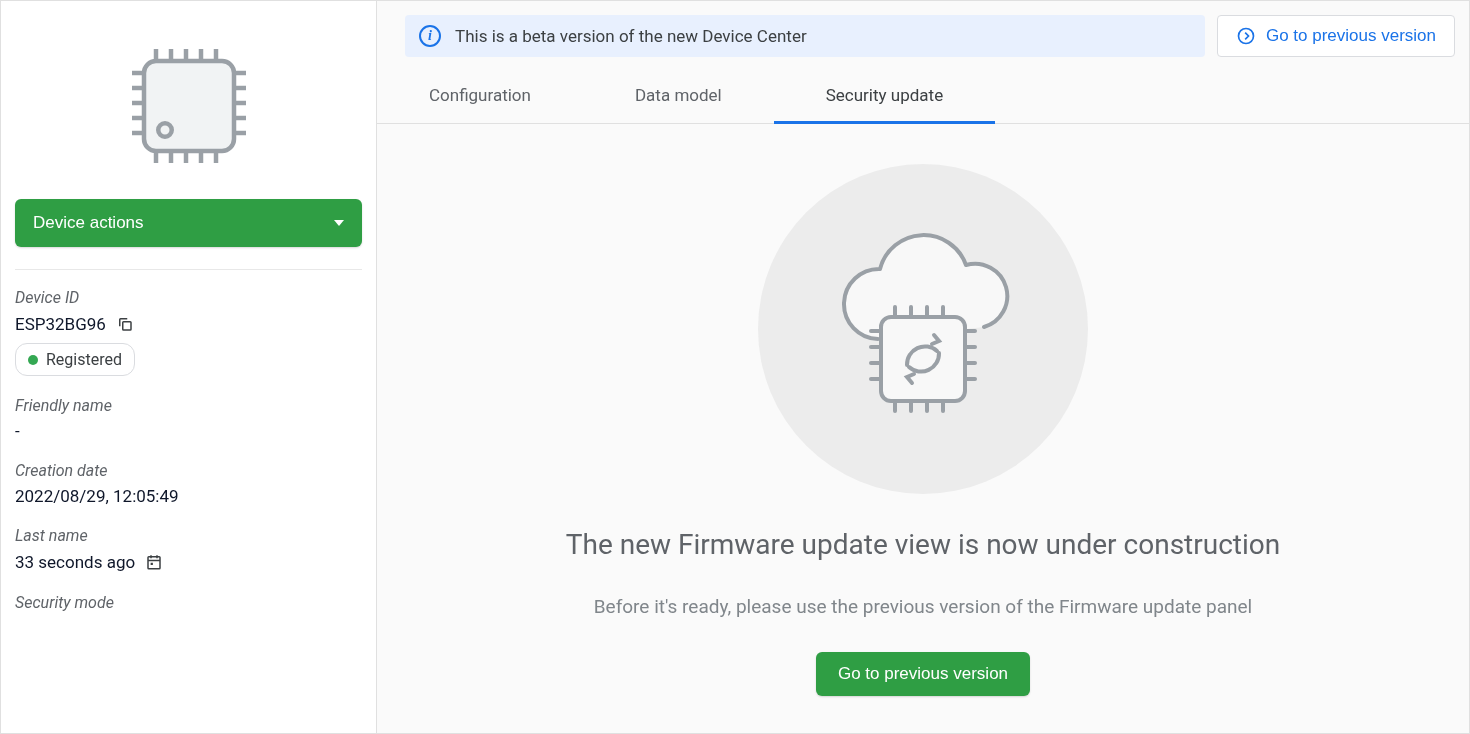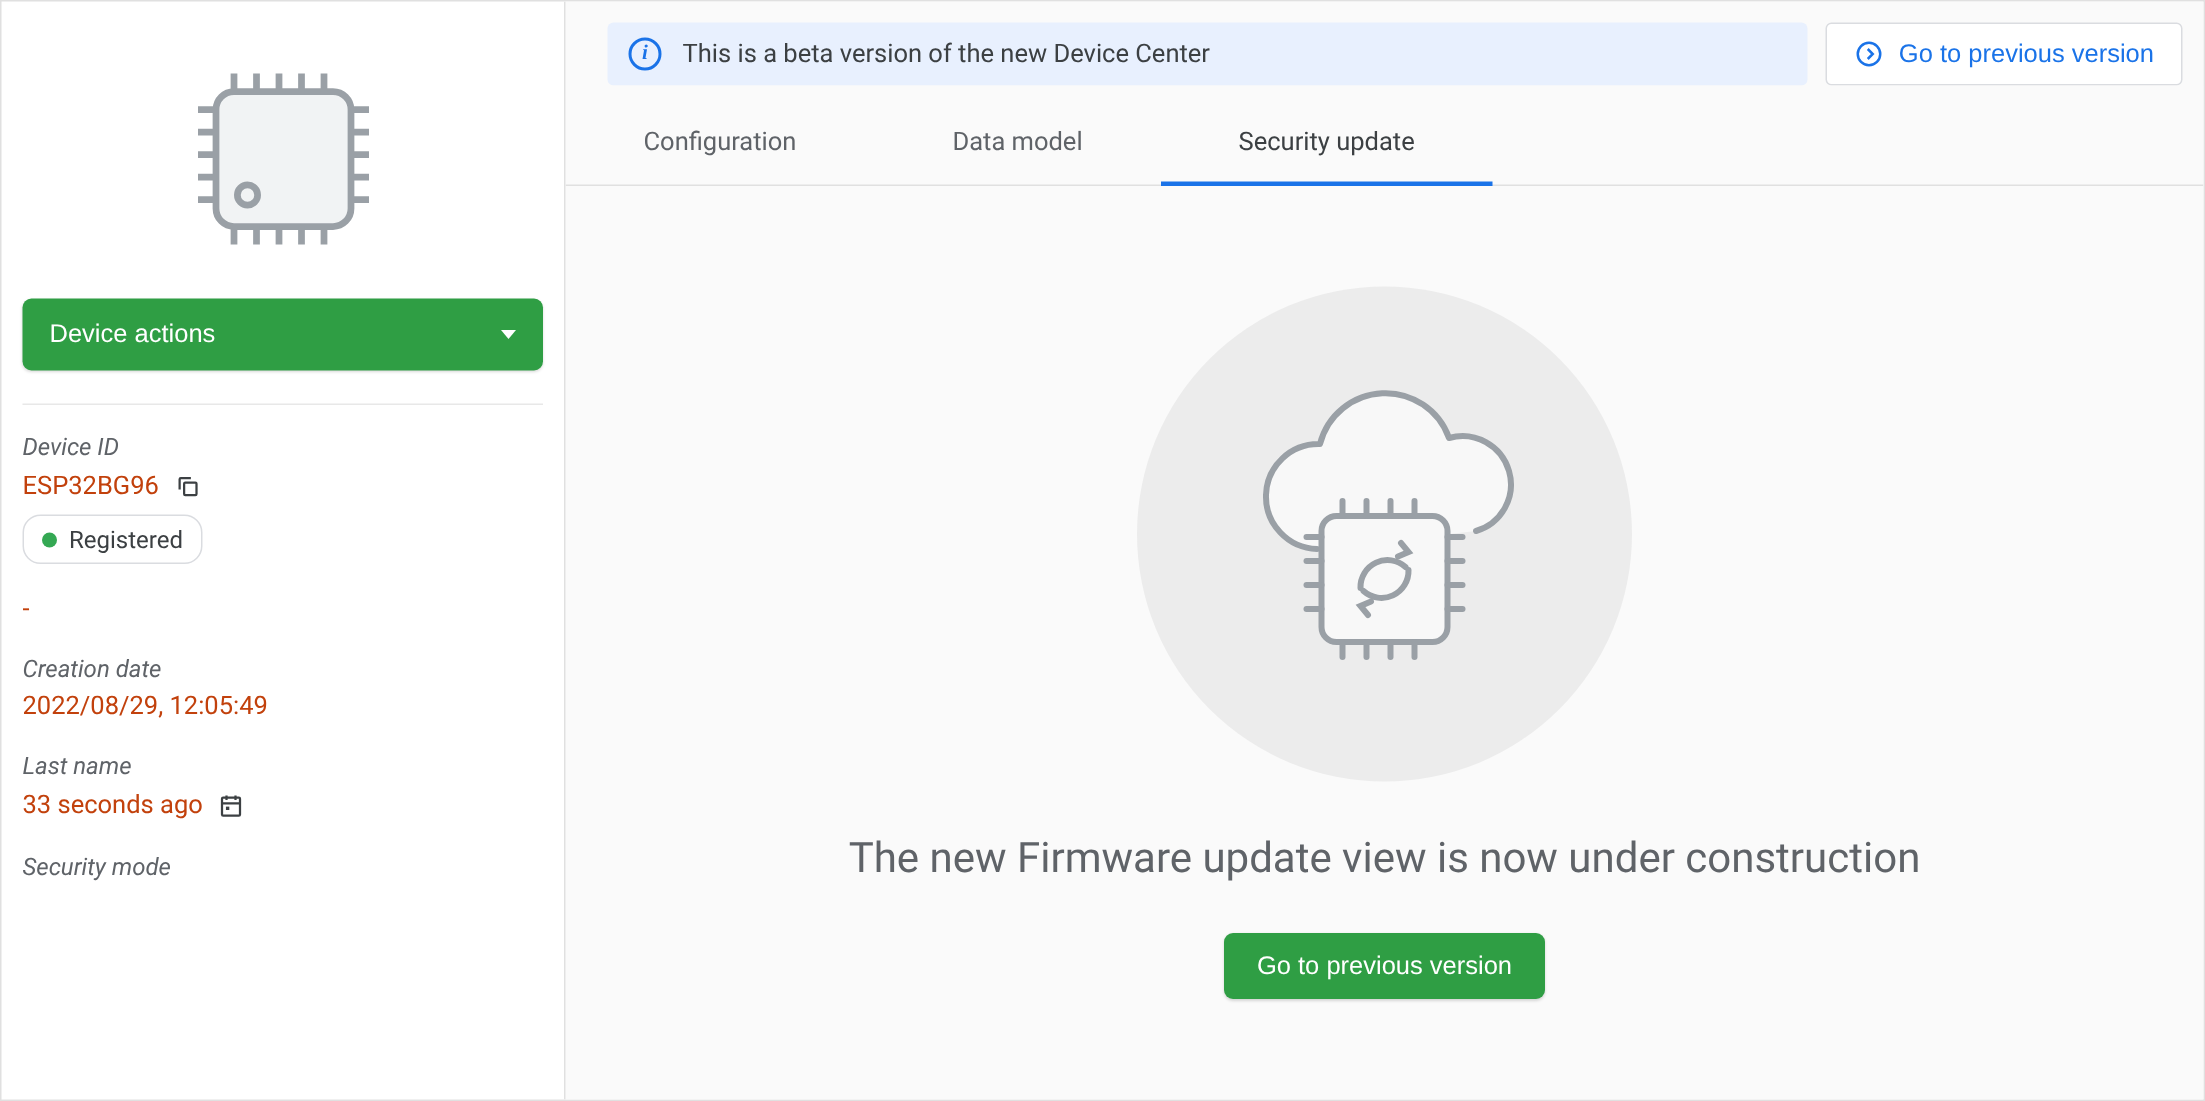--- a/index.html
+++ b/index.html
@@ -10,21 +10,21 @@
   .sidebar { width: 376px; border-right: 1px solid #e0e0e0; display: flex; flex-direction: column; overflow-y: auto; position: relative; }
   .sidebar-scroll { padding: 20px 14px 20px 14px; }
   .chip-wrap { display: flex; justify-content: center; padding: 10px 0 18px; }
   .device-actions-btn { width: 100%; background: #2f9e44; color: #fff; border: none; border-radius: 6px; padding: 14px 18px; display: flex; align-items: center; justify-content: space-between; font-size: 17px; font-weight: 500; cursor: pointer; box-shadow: 0 1px 2px rgba(0,0,0,.15); }
   .device-actions-btn .caret { border-left: 5px solid transparent; border-right: 5px solid transparent; border-top: 6px solid #fff; }
 
   .sidebar-divider { border: none; border-top: 1px solid #e8e8e8; margin: 22px 0 18px; }
 
   .field { margin-bottom: 20px; }
   .field-label { font-size: 16px; color: #5f6368; margin-bottom: 6px; font-style: italic; }
-  .field-value { font-size: 17px; color: #c2410c; display: flex; align-items: center; gap: 8px; }
+  .field-value { font-size: 17px; color: #0f172a; display: flex; align-items: center; gap: 8px; }
 
   .copy-btn { background: none; border: none; padding: 2px; cursor: pointer; display: inline-flex; }
   .calendar-btn { background: none; border: none; padding: 2px; cursor: pointer; display: inline-flex; }
 
   .status-chip { display: inline-flex; align-items: center; gap: 8px; border: 1px solid #dadce0; border-radius: 12px; padding: 6px 12px; font-size: 16px; color: #3c4043; margin-top: 8px; }
   .status-dot { width: 10px; height: 10px; border-radius: 50%; background: #34a853; }
 
   
   .sidebar::-webkit-scrollbar { width: 14px; }
   .sidebar::-webkit-scrollbar-thumb { background: #c1c1c1; }
@@ -108,20 +108,21 @@
             </svg>
           </button>
         </div>
         <div class="status-chip">
           <span class="status-dot"></span>
           <span>Registered</span>
         </div>
       </div>
 
       <div class="field">
+        <div class="field-label">Friendly name</div>
         <div class="field-value">
             <span>-</span>
           </div>
       </div>
 
       <div class="field">
         <div class="field-label">Creation date</div>
         <div class="field-value">
             <span>2022/08/29, 12:05:49</span>
           </div>
@@ -202,17 +203,18 @@
 
           <g fill="none" stroke="#9aa0a6" stroke-width="4" stroke-linecap="round">
             <path d="M104 146 a18 18 0 0 1 30 -14"></path>
             <path d="M136 134 a18 18 0 0 1 -30 14"></path>
             <path d="M131 116 l5 6 -7 3"></path>
             <path d="M109 164 l-5 -6 7 -3"></path>
           </g>
         </svg>
       </div>
       <div class="heading">The new Firmware update view is now under construction</div>
+      <div class="subheading">Before it's ready, please use the previous version of the Firmware update panel</div>
       <button class="cta-btn">Go to previous version</button>
     </div>
 
   </main>
 </div>
 
 </body></html>

